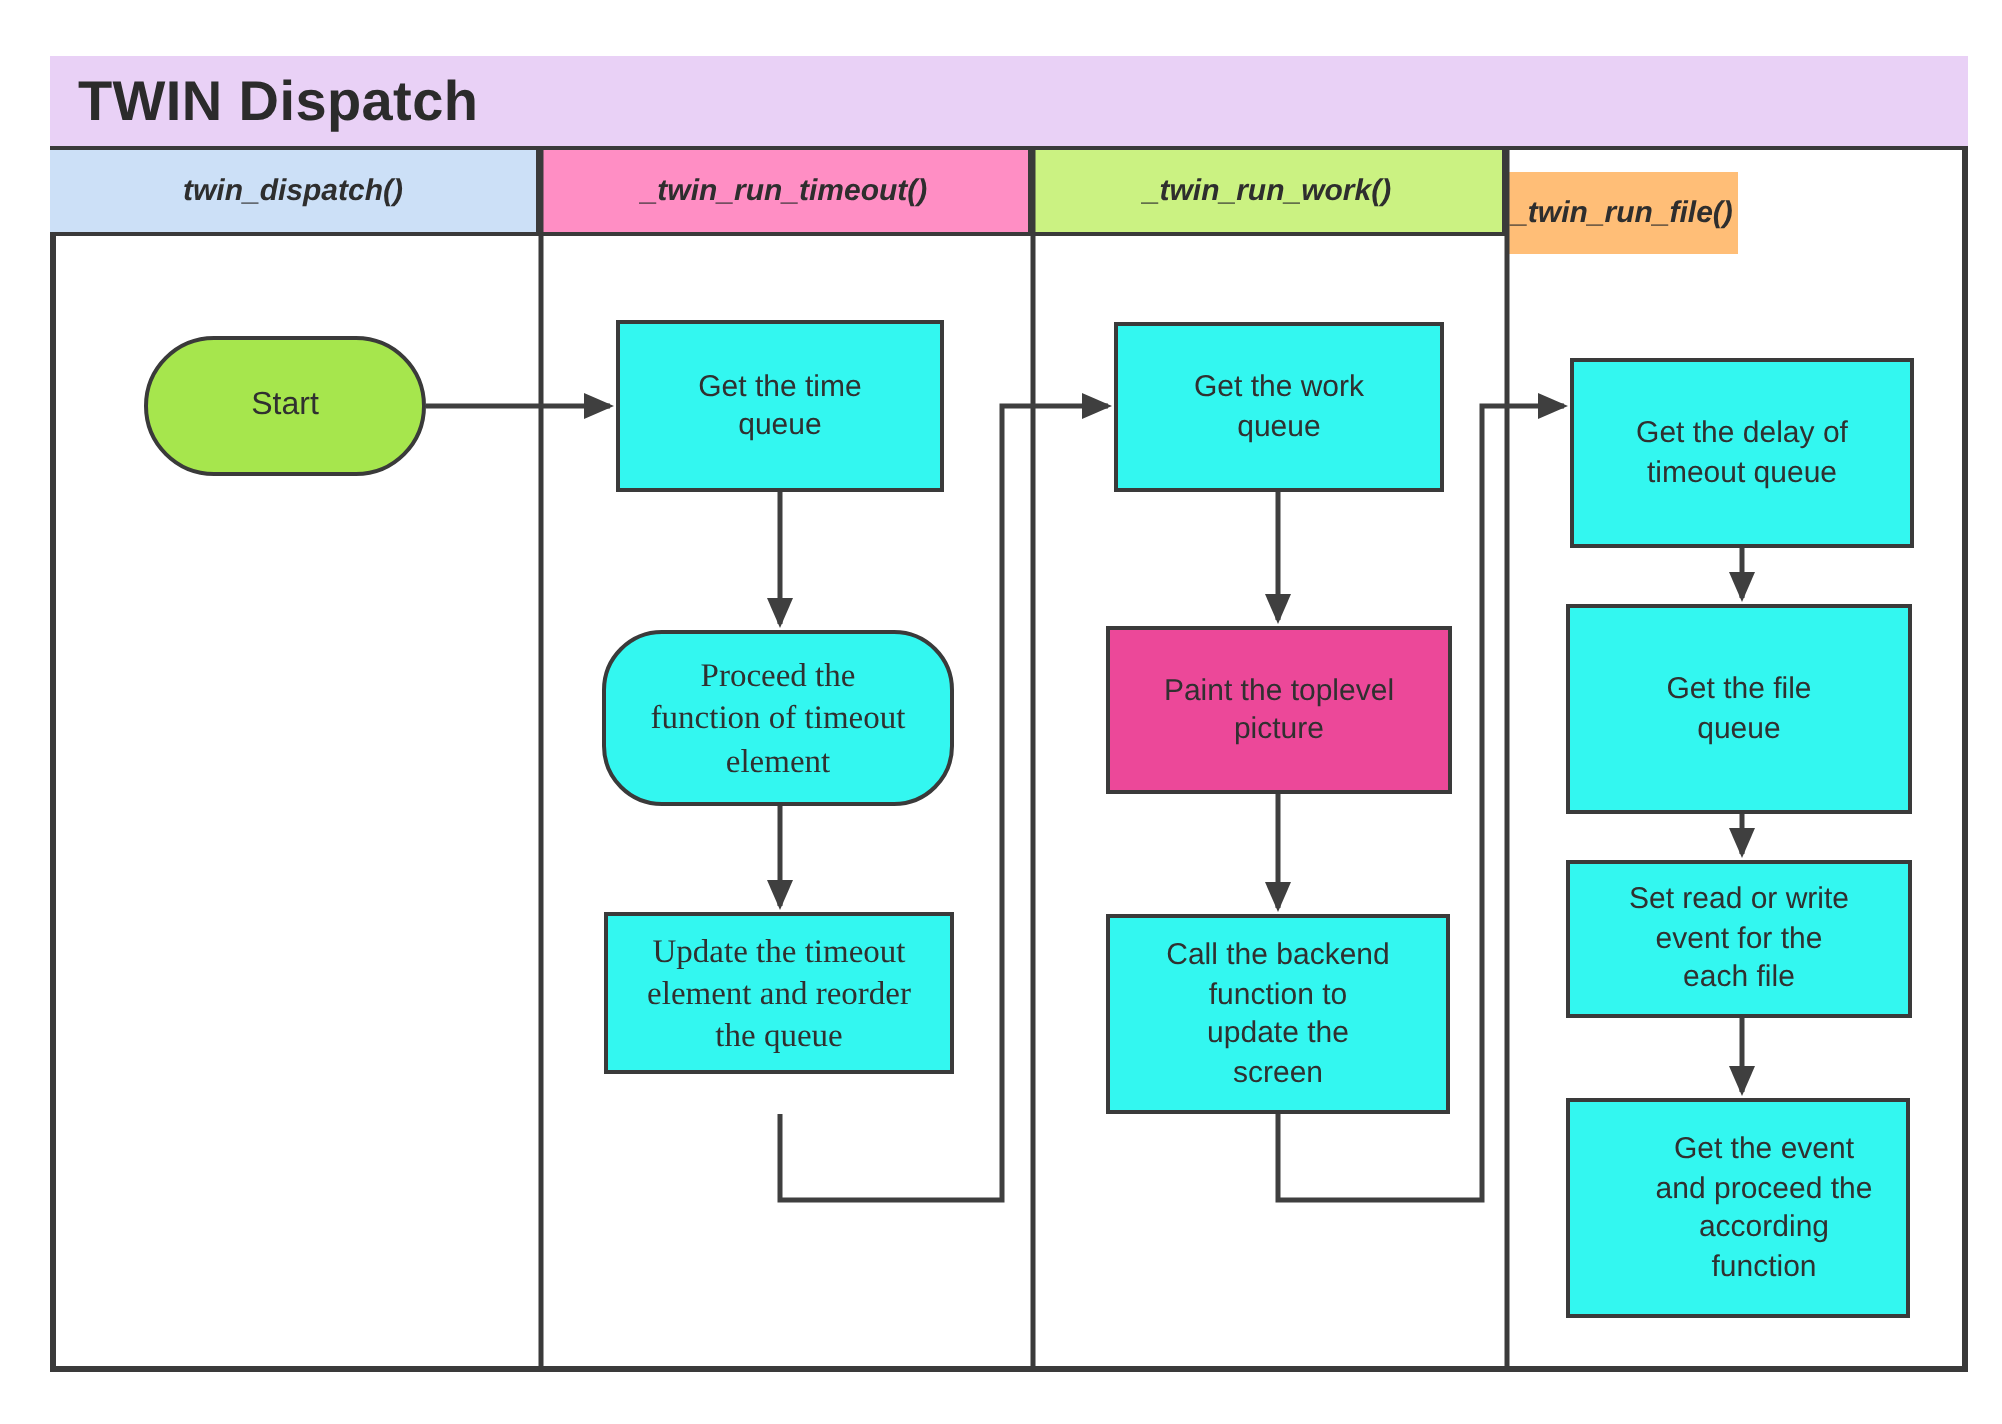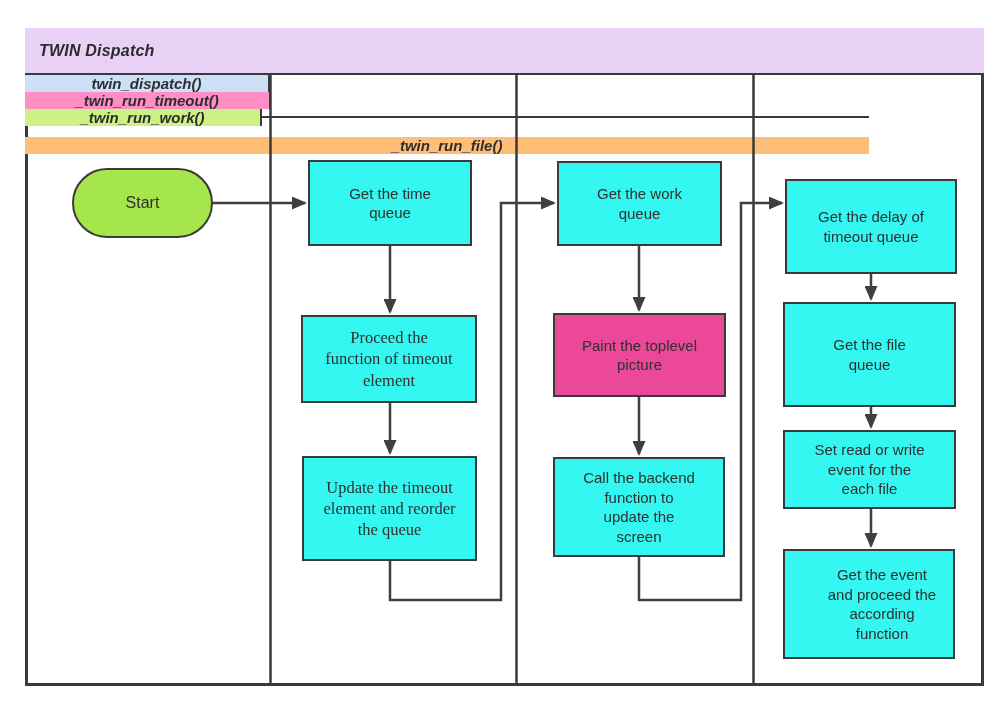--- a/index.html
+++ b/index.html
@@ -11,46 +11,46 @@
     position:absolute;left:25px;top:28px;width:959px;height:658px;
     border:3px solid #3A3A3A;box-sizing:border-box;background:#ffffff;
   }
   
   .layer{position:absolute;left:-3px;top:-3px;width:959px;height:658px;}
   .title-bar{
     position:absolute;left:0;top:0;width:959px;height:47px;box-sizing:border-box;
     border-bottom:2.5px solid #3A3A3A;display:flex;align-items:center;padding-left:14px;
   }
   .title-bar .title{
-    font-size:16px;font-weight:bold;font-style:italic;color:#2B2B2B;letter-spacing:.2px;text-align:center;
+    font-size:28px;font-weight:bold;color:#2B2B2B;letter-spacing:.2px;text-align:center;
   }
   .header-row{
     position:absolute;left:0;top:47px;width:844px;height:43px;display:flex;
-    box-sizing:border-box;border-bottom:2.5px solid #3A3A3A;flex-direction:column;
+    box-sizing:border-box;border-bottom:2.5px solid #3A3A3A;
   }
   .header-cell{
     box-sizing:border-box;display:flex;align-items:center;justify-content:center;
     font-size:15px;font-weight:bold;font-style:italic;color:#2E2E2E;
     border-right:2.5px solid #3A3A3A;height:100%;
   }
   .header-cell:last-child{border-right:none;}
   .hc1{width:245px;} .hc2{width:246px;} .hc3{width:237px;} .hc4{flex:1;}
   svg.wires{position:absolute;left:0;top:0;width:959px;height:658px;pointer-events:none;}
   .node{
     position:absolute;box-sizing:border-box;border:2.5px solid #3A3A3A;
     display:flex;align-items:center;justify-content:center;text-align:center;
     white-space:pre-line;line-height:1.3;font-size:15px;color:#303030;padding:2px 6px;
   }
   .node.start{border-radius:35px;font-size:16px;}
   .node.serif{font-family:"Liberation Serif", serif;font-size:16.5px;line-height:1.28;}
   
   .n-start{left:47px;top:140px;width:141px;height:70px;}
   .n-gtq{left:283px;top:132px;width:164px;height:86px;}
-  .n-pft{left:276px;top:287px;width:176px;height:88px;}
-  .n-utq{left:277px;top:428px;width:175px;height:105px;}
+  .n-pft{left:276px;top:287px;width:176px;height:88px;border-radius:30px;}
+  .n-utq{left:277px;top:428px;width:175px;height:81px;}
   .n-gwq{left:532px;top:133px;width:165px;height:85px;}
   .n-ptp{left:528px;top:285px;width:173px;height:84px;}
   .n-cbf{left:528px;top:429px;width:172px;height:100px;}
   .n-gdt{left:760px;top:127px;width:172px;height:95px;margin-top:24px;}
   .n-gfq{left:758px;top:274px;width:173px;height:105px;}
   .n-srw{left:758px;top:402px;width:173px;height:79px;}
   .n-gev{left:758px;top:521px;width:172px;height:110px;}
 </style>
 </head>
 <body>

